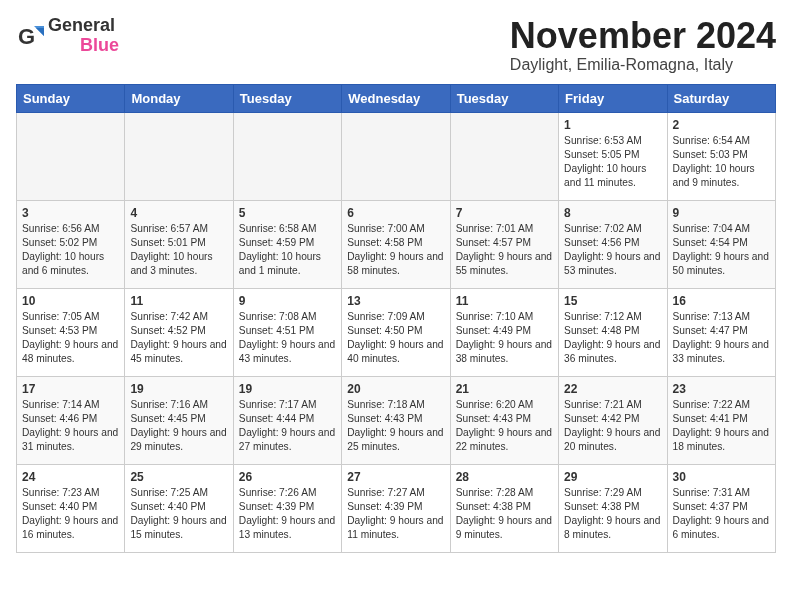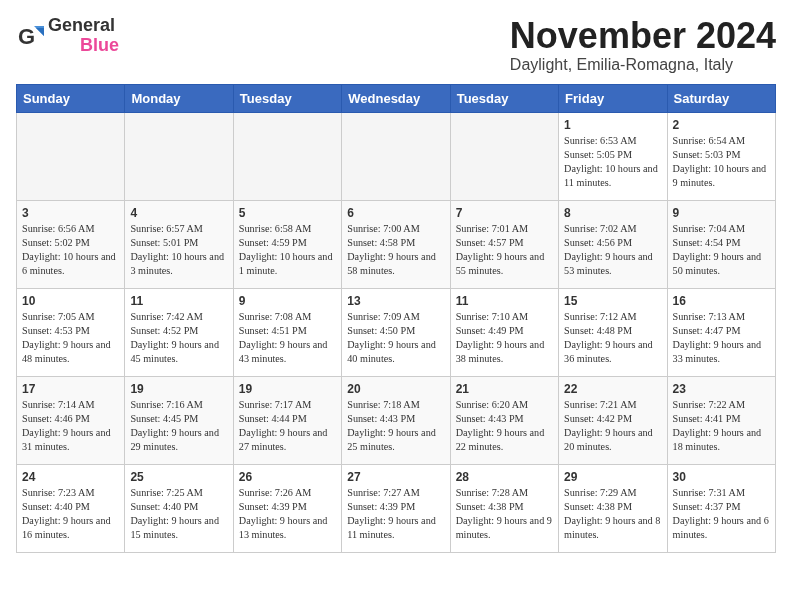--- a/index.html
+++ b/index.html
@@ -79,21 +79,20 @@
     .day-number {
       font-weight: bold;
       font-size: 12px;
       margin-bottom: 2px;
       display: block;
     }
     .day-info {
       font-size: 10.2px;
       line-height: 1.4;
       color: #333;
-      font-family: Liberation Serif, serif;
     }
   </style>
 </head>
 <body>
 
 <div class="header-section">
   <div class="logo">
     <svg class="logo-icon" viewBox="0 0 28 28">
       <text x="2" y="22" font-size="22" font-weight="bold" fill="#333">G</text>
       <polygon points="18,4 28,4 28,14" fill="#4a90d9"></polygon>

